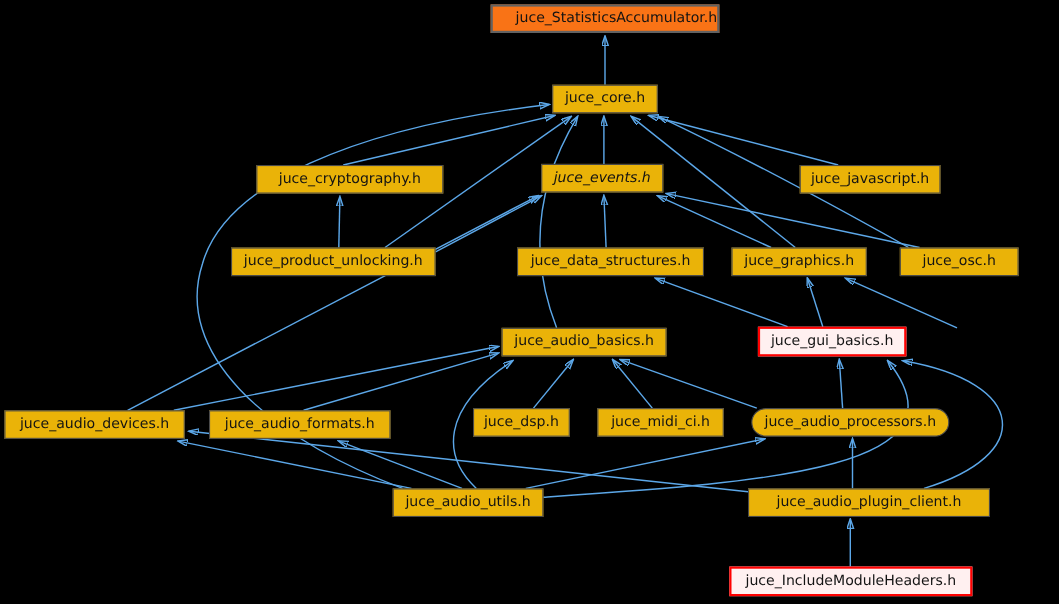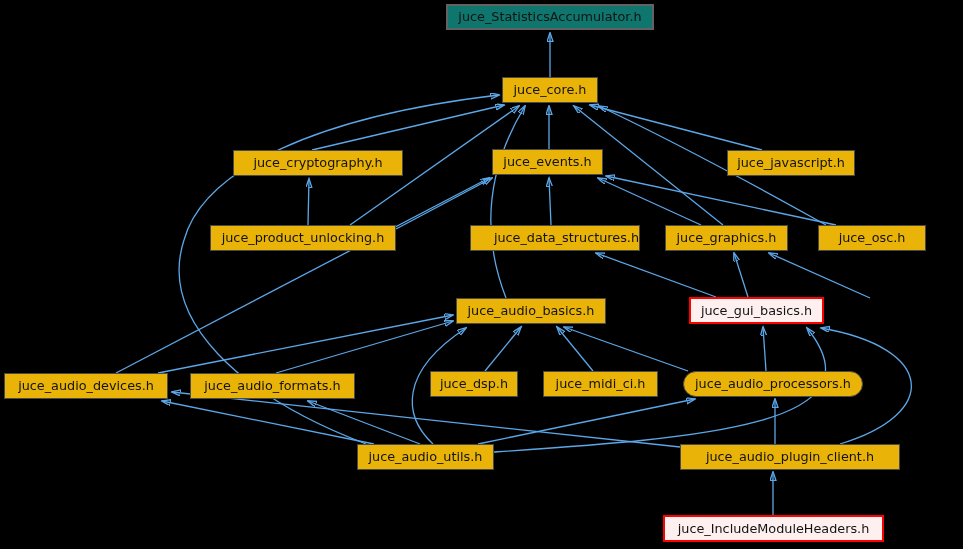--- a/index.html
+++ b/index.html
@@ -11,21 +11,21 @@
   svg.edges { position:absolute; left:0; top:0; width:963px; height:549px; }
   svg.edges path { fill:none; stroke:#5ca7e8; stroke-width:1.3px; }
   .node {
     position:absolute; height:26px; box-sizing:border-box;
     background:#eab308; border:1px solid #4a4a4a; color:#131313;
     font-size:12.8px; line-height:24px;
     display:flex; align-items:center; justify-content:center;
     white-space:nowrap; cursor:pointer; z-index:2;
   }
   .node.current {
-    background:#0f766e; border:2px solid #626262; cursor:default;
+    background:#f97316; border:2px solid #626262; cursor:default;justify-content:flex-end;
   }
   .node.hl {
     background:#fff0f0; border:2px solid #ff0000;
   }
 </style>
 </head>
 <body>
 
 <div class="graph">
 
@@ -73,30 +73,30 @@
 
   <div class="node current" style="left:446px; top:4px;   width:208px;">
       <span>juce_StatisticsAccumulator.h</span>
     </div>
   <div class="node" style="left:502px; top:77px;  width:96px;">
       <span>juce_core.h</span>
     </div>
   <div class="node" style="left:233px; top:150px; width:170px;">
       <span>juce_cryptography.h</span>
     </div>
-  <div class="node" style="left:492px; top:149px; width:111px;">
+  <div class="node" style="left:492px; top:149px; width:111px;font-style:italic;">
       <span>juce_events.h</span>
     </div>
   <div class="node" style="left:727px; top:150px; width:128px;">
       <span>juce_javascript.h</span>
     </div>
   <div class="node" style="left:210px; top:225px; width:186px;">
       <span>juce_product_unlocking.h</span>
     </div>
-  <div class="node" style="left:470px; top:225px; width:170px;justify-content:flex-end;">
+  <div class="node" style="left:470px; top:225px; width:170px;">
       <span>juce_data_structures.h</span>
     </div>
   <div class="node" style="left:665px; top:225px; width:123px;">
       <span>juce_graphics.h</span>
     </div>
   <div class="node" style="left:818px; top:225px; width:108px;">
       <span>juce_osc.h</span>
     </div>
   <div class="node" style="left:456px; top:298px; width:150px;">
       <span>juce_audio_basics.h</span>

